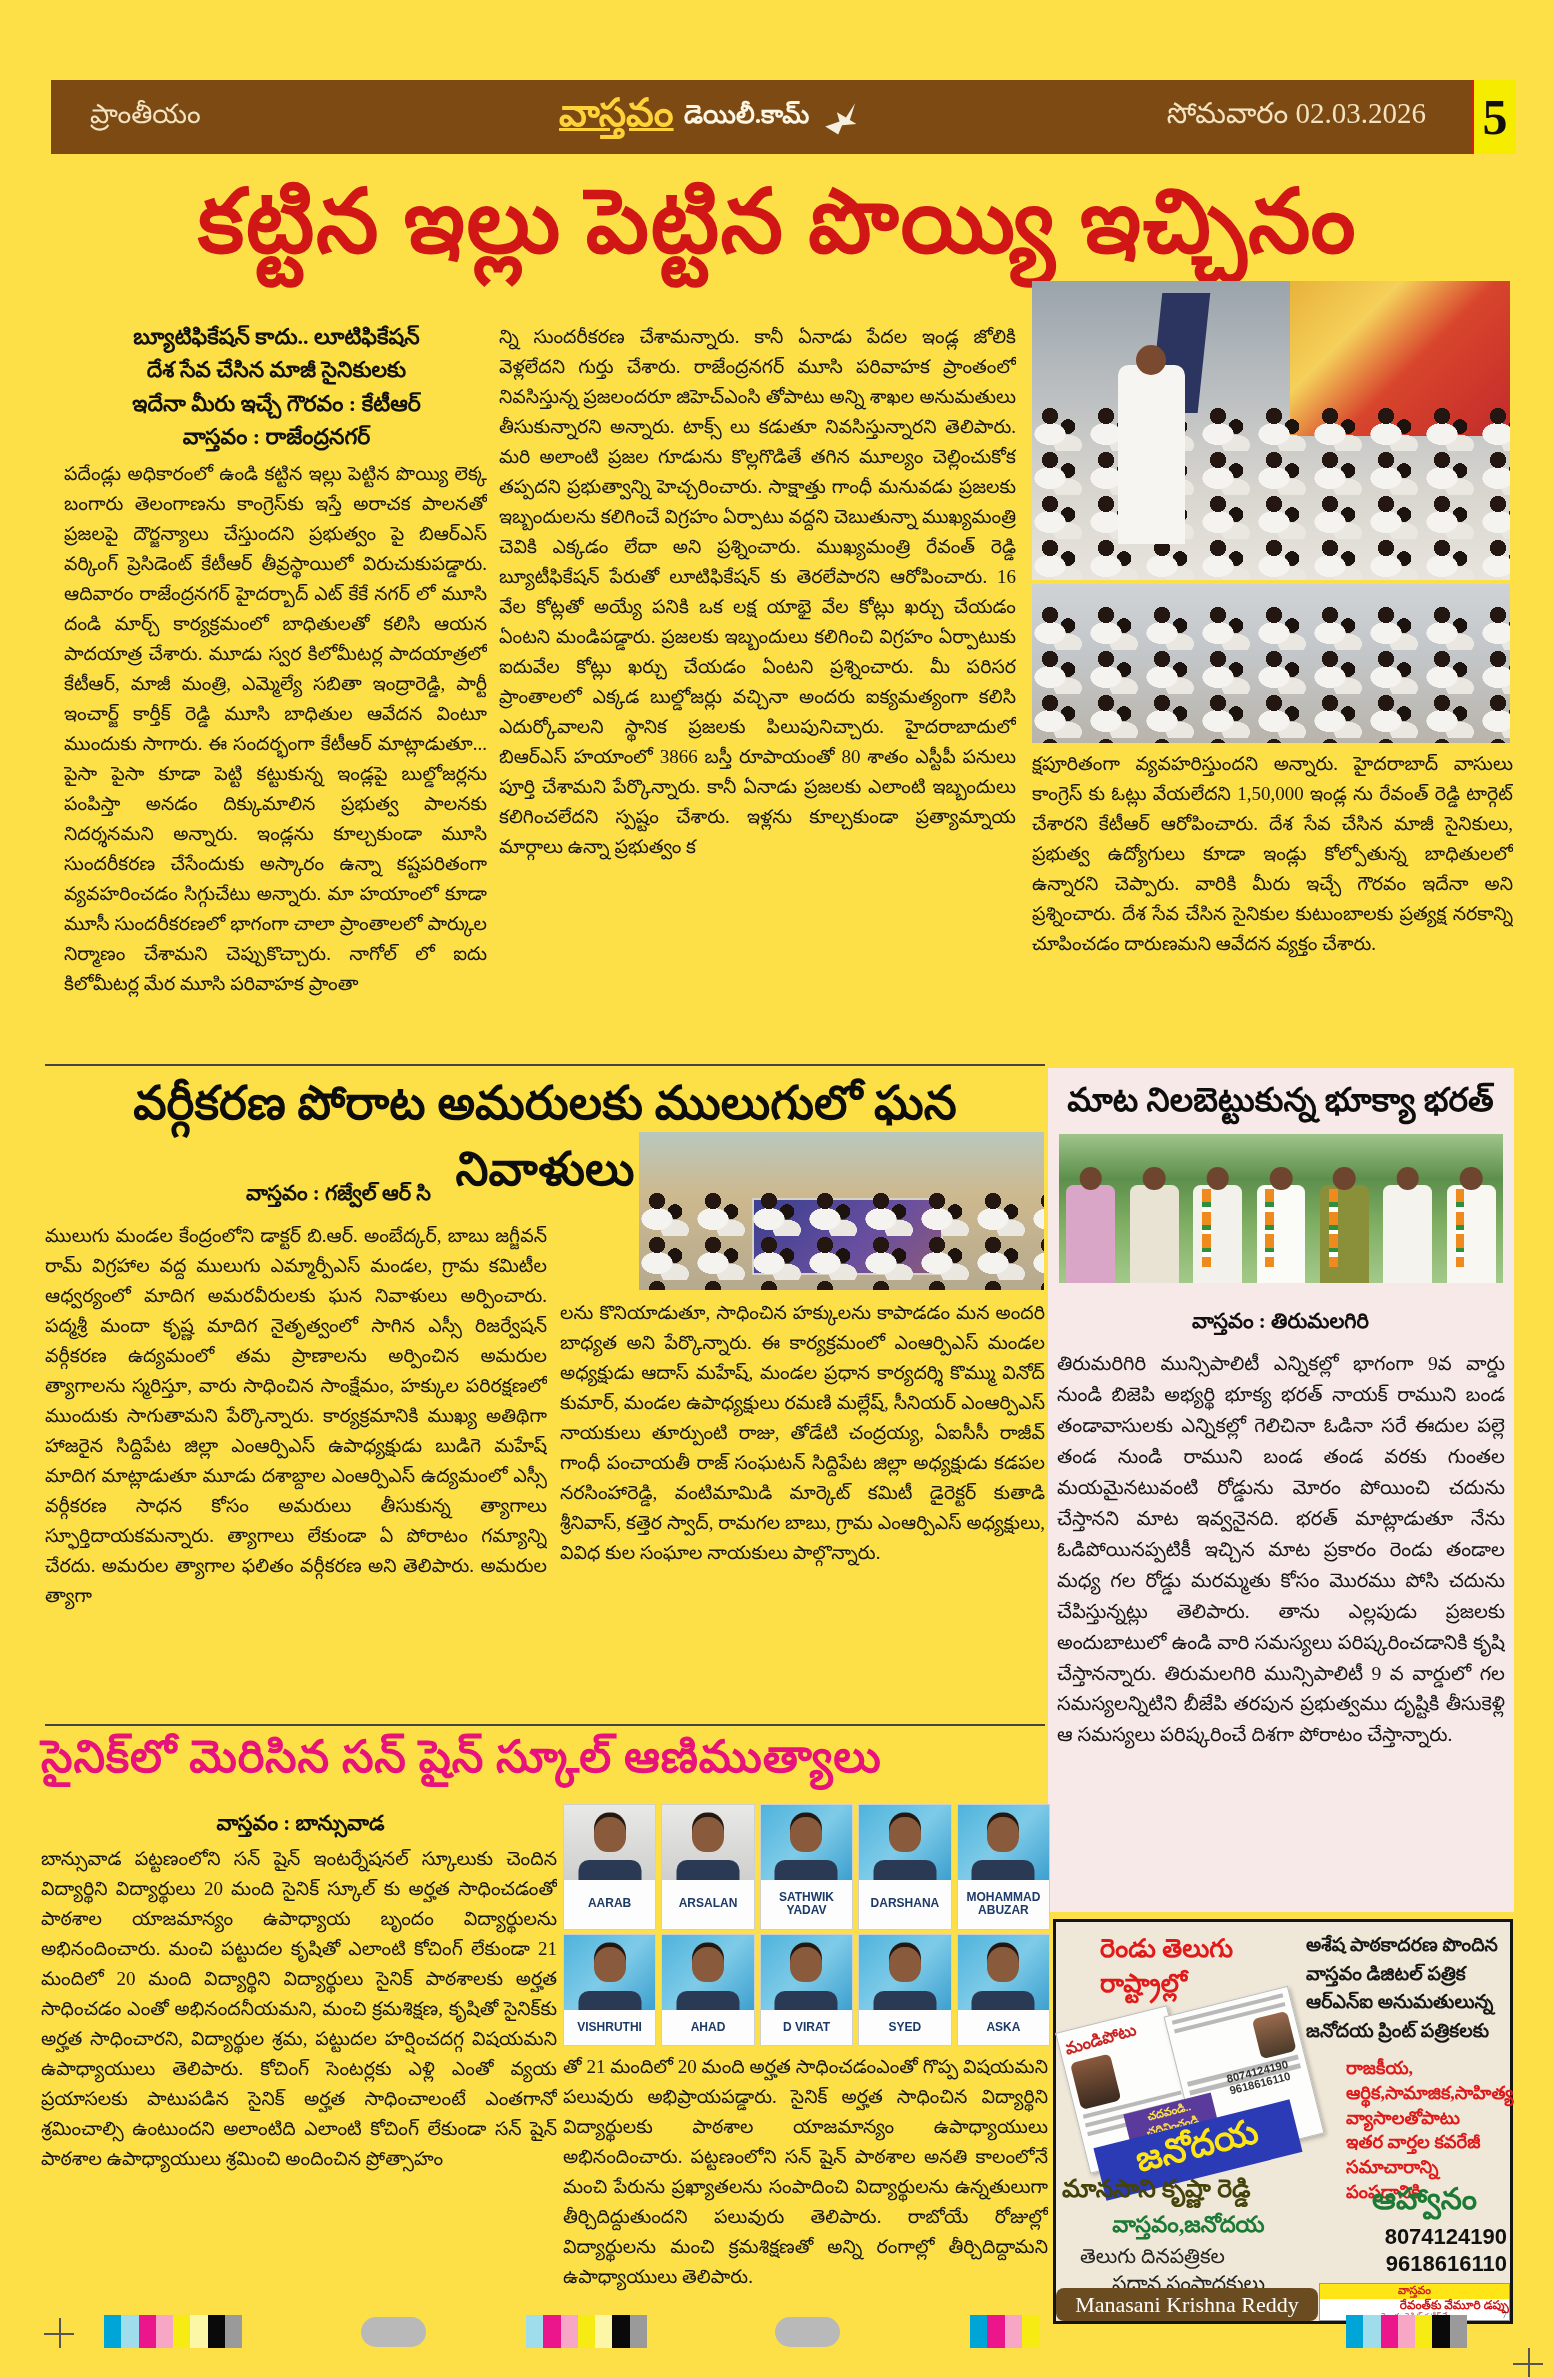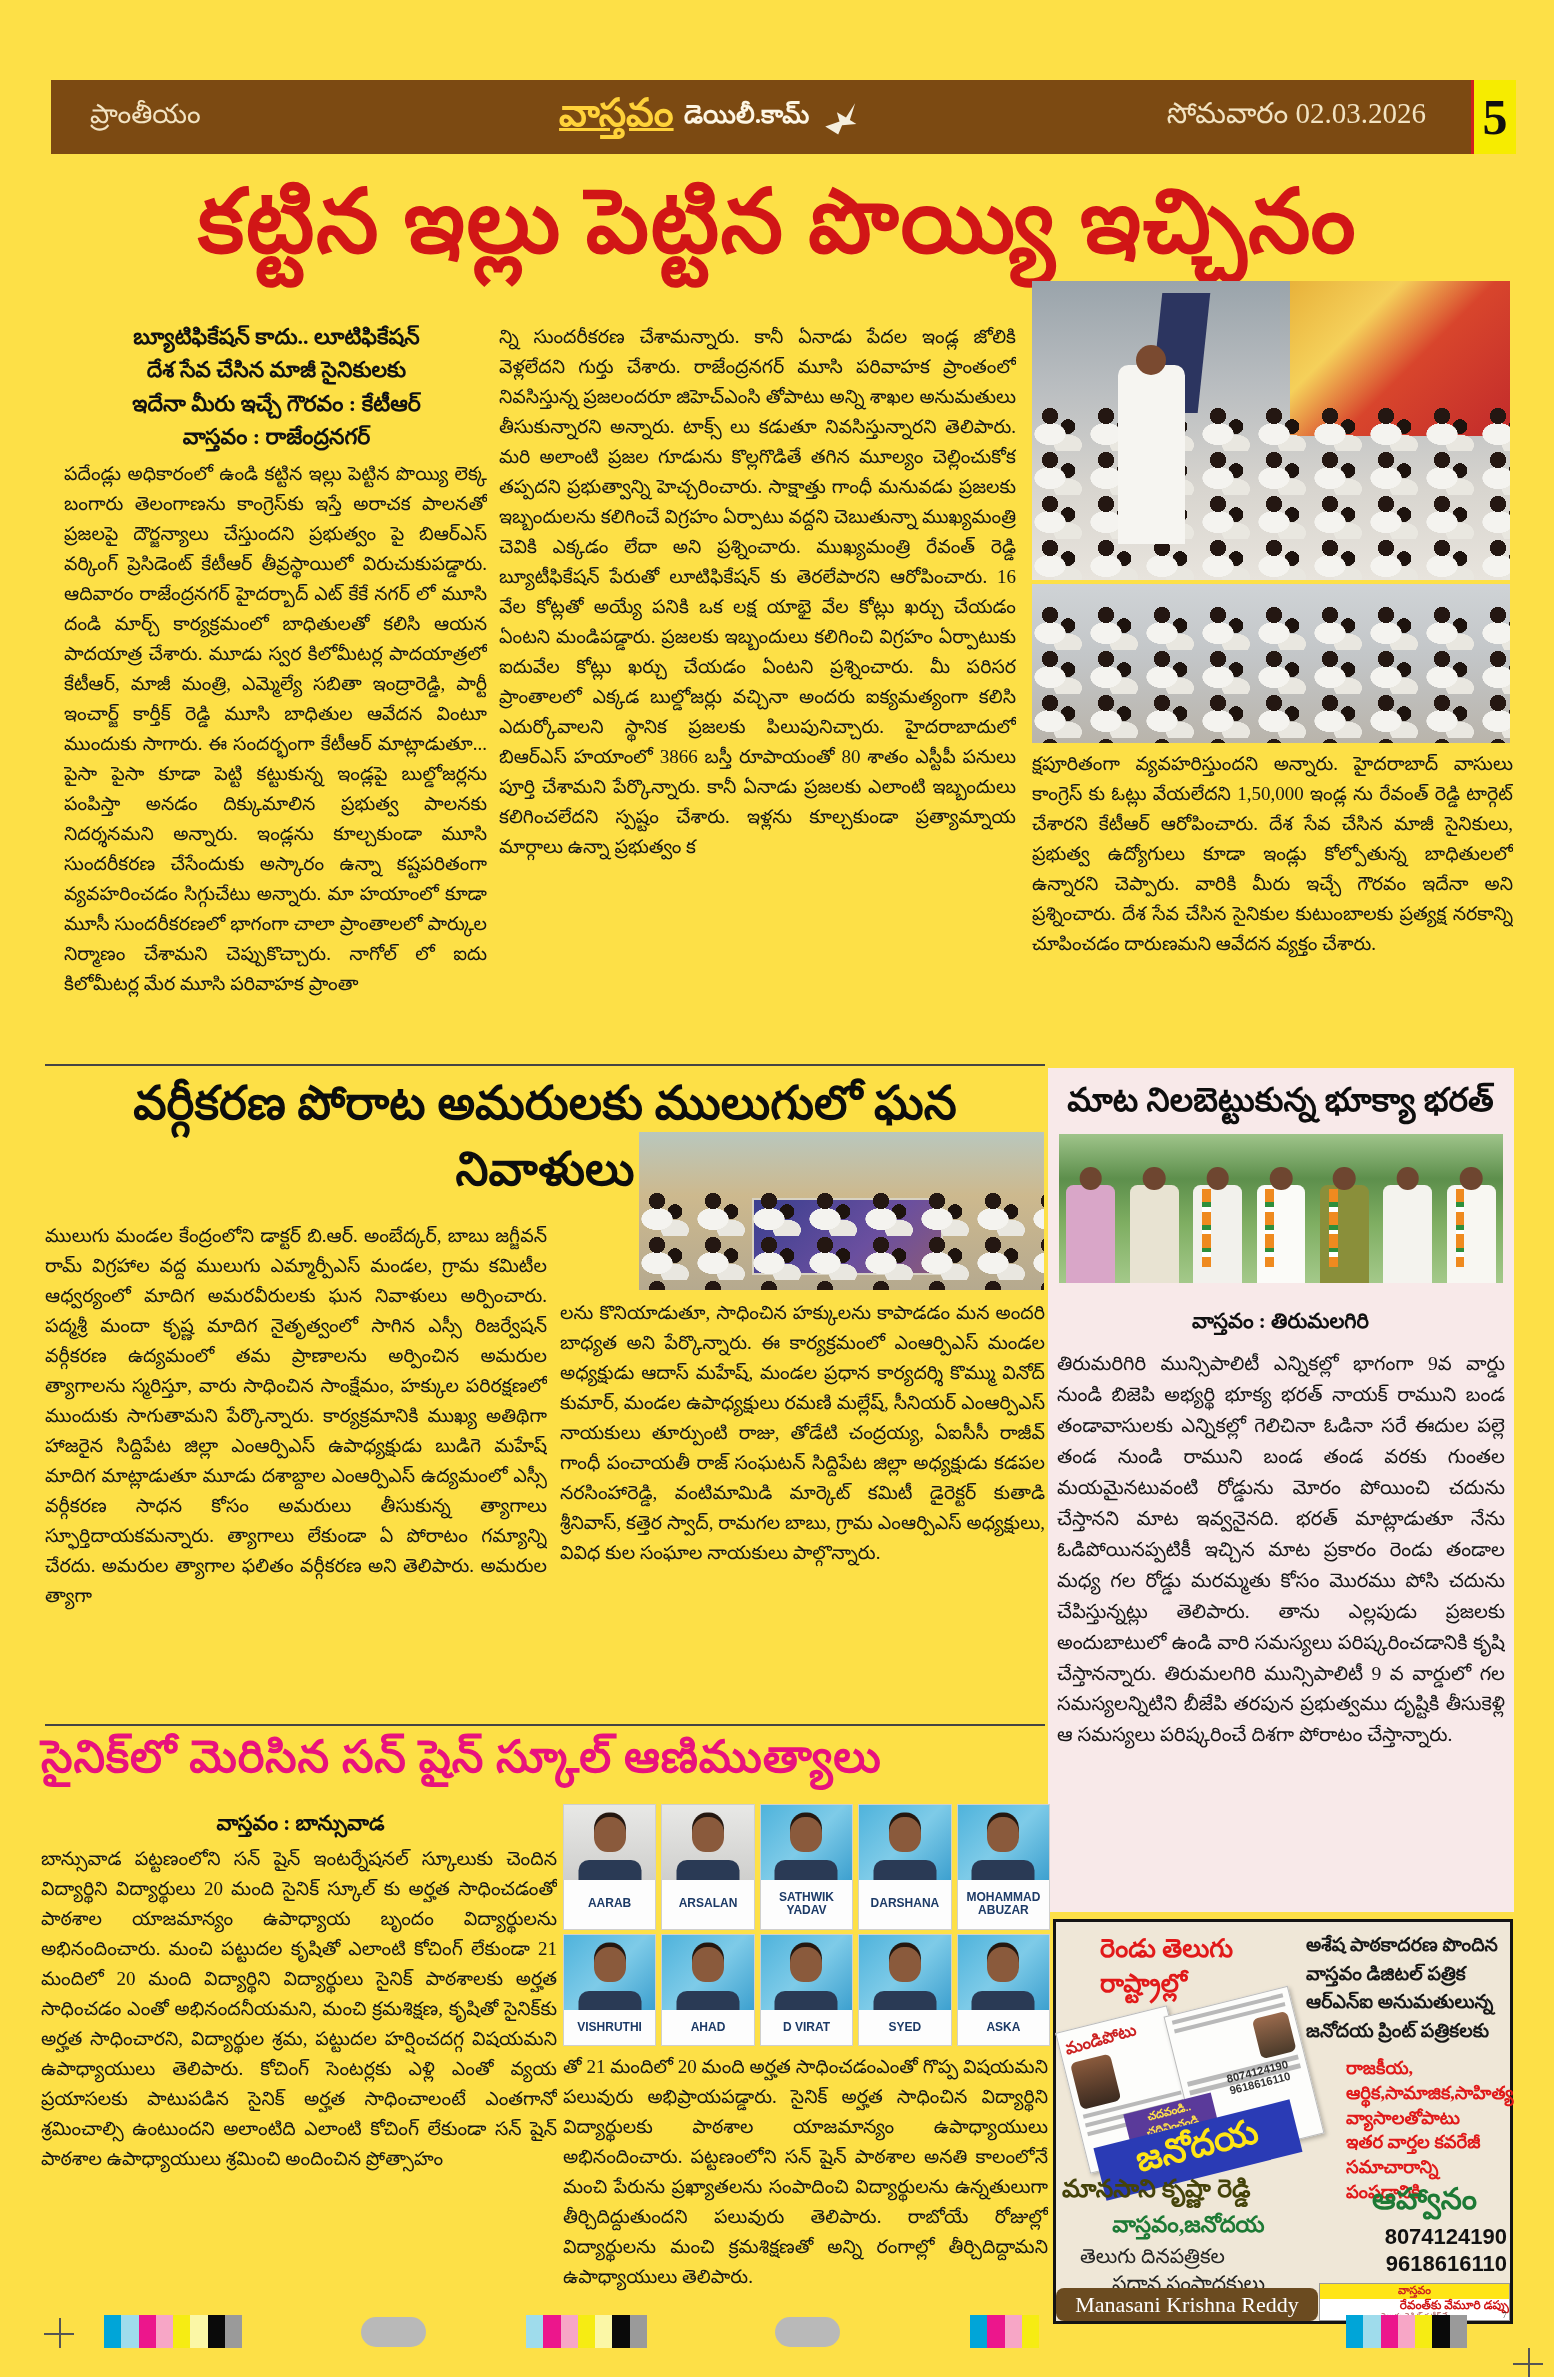--- a/index.html
+++ b/index.html
@@ -164,20 +164,21 @@
     <div class="speaker"></div>
   </div>
   <div class="abs photo" id="lead-photo-2">
     <div class="crowd" style="height:86%"></div>
   </div>
   <div class="abs bodytext" id="lead-col3-text">క్షపూరితంగా వ్యవహరిస్తుందని అన్నారు. హైదరాబాద్ వాసులు కాంగ్రెస్ కు ఓట్లు వేయలేదని 1,50,000 ఇండ్ల ను రేవంత్ రెడ్డి టార్గెట్ చేశారని కేటీఆర్ ఆరోపించారు. దేశ సేవ చేసిన మాజీ సైనికులు, ప్రభుత్వ ఉద్యోగులు కూడా ఇండ్లు కోల్పోతున్న బాధితులలో ఉన్నారని చెప్పారు. వారికి మీరు ఇచ్చే గౌరవం ఇదేనా అని ప్రశ్నించారు. దేశ సేవ చేసిన సైనికుల కుటుంబాలకు ప్రత్యక్ష నరకాన్ని చూపించడం దారుణమని ఆవేదన వ్యక్తం చేశారు.</div>
 
   <div class="abs hline" style="left:45px;top:1064px;width:1000px;"></div>
 
   <div class="abs" id="m-headline">వర్గీకరణ పోరాట అమరులకు ములుగులో ఘన నివాళులు</div>
+  <div class="abs" id="m-dateline">వాస్తవం : గజ్వేల్ ఆర్ సి</div>
   <div class="abs photo" id="martyrs-photo">
     <div class="street-banner"></div>
     <div class="crowd" style="height:62%"></div>
   </div>
   <div class="abs bodytext" id="m-col1">ములుగు మండల కేంద్రంలోని డాక్టర్ బి.ఆర్. అంబేద్కర్, బాబు జగ్జీవన్ రామ్ విగ్రహాల వద్ద ములుగు ఎమ్మార్పీఎస్ మండల, గ్రామ కమిటీల ఆధ్వర్యంలో మాదిగ అమరవీరులకు ఘన నివాళులు అర్పించారు. పద్మశ్రీ మందా కృష్ణ మాదిగ నైతృత్వంలో సాగిన ఎస్సీ రిజర్వేషన్ వర్గీకరణ ఉద్యమంలో తమ ప్రాణాలను అర్పించిన అమరుల త్యాగాలను స్మరిస్తూ, వారు సాధించిన సాంక్షేమం, హక్కుల పరిరక్షణలో ముందుకు సాగుతామని పేర్కొన్నారు. కార్యక్రమానికి ముఖ్య అతిథిగా హాజరైన సిద్దిపేట జిల్లా ఎంఆర్పిఎస్ ఉపాధ్యక్షుడు బుడిగె మహేష్ మాదిగ మాట్లాడుతూ మూడు దశాబ్దాల ఎంఆర్పిఎస్ ఉద్యమంలో ఎస్సీ వర్గీకరణ సాధన కోసం అమరులు తీసుకున్న త్యాగాలు స్ఫూర్తిదాయకమన్నారు. త్యాగాలు లేకుండా ఏ పోరాటం గమ్యాన్ని చేరదు. అమరుల త్యాగాల ఫలితం వర్గీకరణ అని తెలిపారు. అమరుల త్యాగా</div>
   <div class="abs bodytext" id="m-col2">లను కొనియాడుతూ, సాధించిన హక్కులను కాపాడడం మన అందరి బాధ్యత అని పేర్కొన్నారు. ఈ కార్యక్రమంలో ఎంఆర్పిఎస్ మండల అధ్యక్షుడు ఆదాస్ మహేష్, మండల ప్రధాన కార్యదర్శి కొమ్ము వినోద్ కుమార్, మండల ఉపాధ్యక్షులు రమణి మల్లేష్, సీనియర్ ఎంఆర్పిఎస్ నాయకులు తూర్పుంటి రాజు, తోడేటి చంద్రయ్య, ఏఐసీసీ రాజీవ్ గాంధీ పంచాయతీ రాజ్ సంఘటన్ సిద్దిపేట జిల్లా అధ్యక్షుడు కడపల నరసింహారెడ్డి, వంటిమామిడి మార్కెట్ కమిటీ డైరెక్టర్ కుతాడి శ్రీనివాస్, కత్తెర స్వాద్, రామగల బాబు, గ్రామ ఎంఆర్పిఎస్ అధ్యక్షులు, వివిధ కుల సంఘాల నాయకులు పాల్గొన్నారు.</div>
 
   <div class="abs hline" style="left:45px;top:1724px;width:1000px;"></div>
 
   <div class="abs" id="bharath-card"></div>

